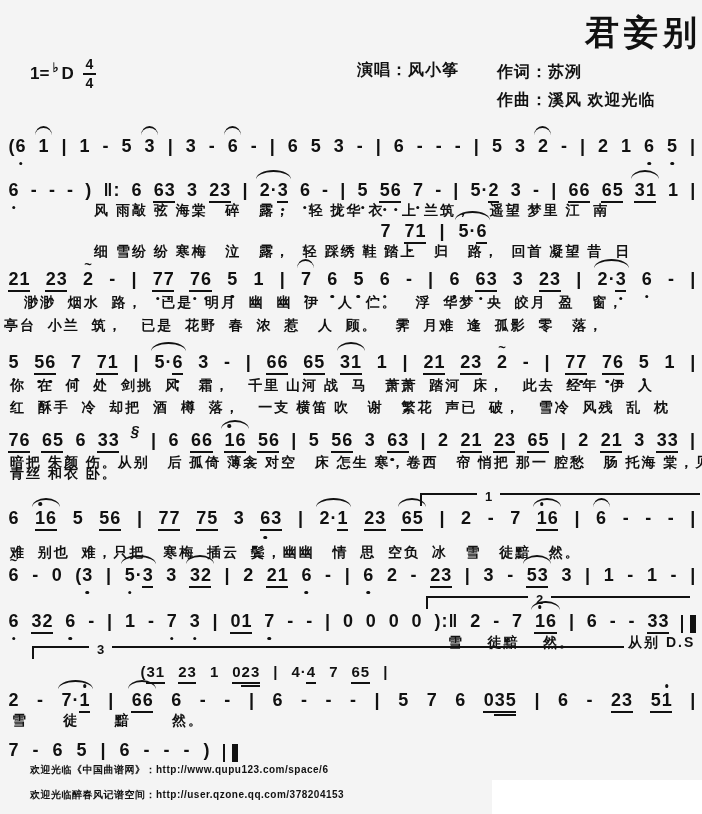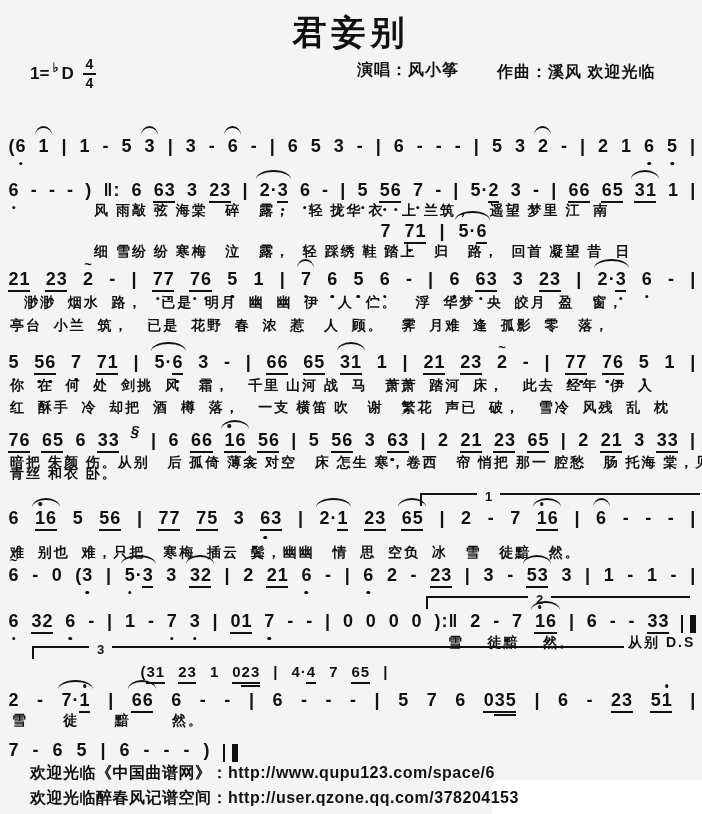--- a/index.html
+++ b/index.html
@@ -2,21 +2,21 @@
 <html><head>
 <meta charset="utf-8">
 <style>
   html,body{margin:0;padding:0;}
   body{
     width:702px;height:814px;position:relative;overflow:hidden;
     background:#f4f4f4;color:#111;
     font-family:"Liberation Sans",sans-serif;
   }
   .abs{position:absolute;}
-  .title{left:0;right:0;top:10px;text-align:center;font-size:34px;font-weight:bold;letter-spacing:5px;}
+  .title{left:0;right:0;top:10px;text-align:right;font-size:34px;font-weight:bold;letter-spacing:5px;}
   .keysig{left:30px;top:57px;font-size:17px;font-weight:bold;display:flex;align-items:center;gap:3px;}
   .flat{position:relative;top:-6px;font-size:13px;}
   .meter{display:inline-flex;flex-direction:column;align-items:center;font-size:14px;line-height:1.05;margin-left:6px;}
   .fline{width:13px;height:2px;background:#111;margin:1px 0;}
   .performer{left:338px;top:60px;font-size:16px;font-weight:bold;letter-spacing:1px;margin-left:19px;}
   .credits{left:497px;top:58px;font-size:16px;font-weight:bold;line-height:1.72;letter-spacing:1px;}
   .credits div{white-space:pre;}
 
   .mline{left:8px;right:6px;display:flex;justify-content:space-between;align-items:baseline;
          font-weight:bold;font-size:18px;line-height:21px;height:22px;}
@@ -32,21 +32,21 @@
   .u1 .dlo,.u2 .dlo{bottom:-10px;}
   .dhi{position:absolute;left:50%;transform:translateX(-50%);top:-6px;width:3.5px;height:3.5px;background:#111;border-radius:50%;}
   .tld{position:absolute;left:50%;transform:translateX(-50%);top:-15px;font-size:13px;font-style:normal;font-weight:bold;}
   .arc{position:absolute;left:-3px;right:-3px;top:-10px;height:8px;border-top:2px solid #111;border-radius:50% 50% 0 0/95% 95% 0 0;}
   .segno{font-size:15px;font-style:italic;position:relative;top:-10px;}
   .finbar{width:7px;height:18px;border-left:2px solid #111;border-right:6px solid #111;align-self:center;position:relative;top:2px;}
 
   .lyr{font-size:14px;font-weight:bold;white-space:pre;letter-spacing:2px;line-height:1.2;}
   .volta{position:absolute;top:-15px;height:11px;border-top:2px solid #111;border-left:2px solid #111;}
   .volta b{position:absolute;top:-9px;left:55px;background:#f4f4f4;padding:0 8px;font-size:13px;font-weight:bold;font-style:normal;}
-  .footer{left:30px;font-size:16px;font-weight:bold;letter-spacing:0.5px;white-space:pre;}
+  .footer{left:30px;font-size:10px;font-weight:bold;letter-spacing:0.5px;white-space:pre;}
   .patch{left:492px;top:780px;width:210px;height:34px;background:#ffffff;}
 </style>
 </head>
 <body>
 
 <div class="abs title">君妾别</div>
 
 <div class="abs keysig">
   <span>1=</span>
     <span class="flat">♭</span>
@@ -54,20 +54,21 @@
   <span class="meter">
     <span>4</span>
     <span class="fline"></span>
     <span>4</span>
   </span>
 </div>
 
 <div class="abs performer">演唱：风小筝</div>
 
 <div class="abs credits">
+  <div>作词：苏洌</div>
   <div>作曲：溪风 欢迎光临</div>
 </div>
 
 <div class="abs mline" style="top:136px">
     <span class="tok">
       <span class="u0">
         <span class="ch">(</span>
         <span class="ch">6<i class="dlo"></i></span>
       </span>
     </span>
@@ -565,21 +566,21 @@
         <span class="ch">-</span>
       </span>
     </span>
     <span class="tok">
       <span class="u0">
         <span class="ch">|</span>
       </span>
     </span>
   </div>
 <div class="abs lyr" style="top:294px;left:24px">渺渺  烟水  路，   已是  明月  幽  幽  伊   人  伫。   浮  华梦  央  皎月  盈   窗，</div>
-<div class="abs lyr" style="top:317px;left:10px">亭台  小兰  筑，   已是  花野  春  浓  惹   人  顾。   霁  月难  逢  孤影  零   落，</div>
+<div class="abs lyr" style="top:317px;left:4px">亭台  小兰  筑，   已是  花野  春  浓  惹   人  顾。   霁  月难  逢  孤影  零   落，</div>
 
 <div class="abs mline" style="top:352px">
     <span class="tok">
       <span class="u0">
         <span class="ch">5<i class="dlo"></i></span>
       </span>
     </span>
     <span class="tok">
       <span class="u1">
         <span class="ch">5<i class="dlo"></i></span>

